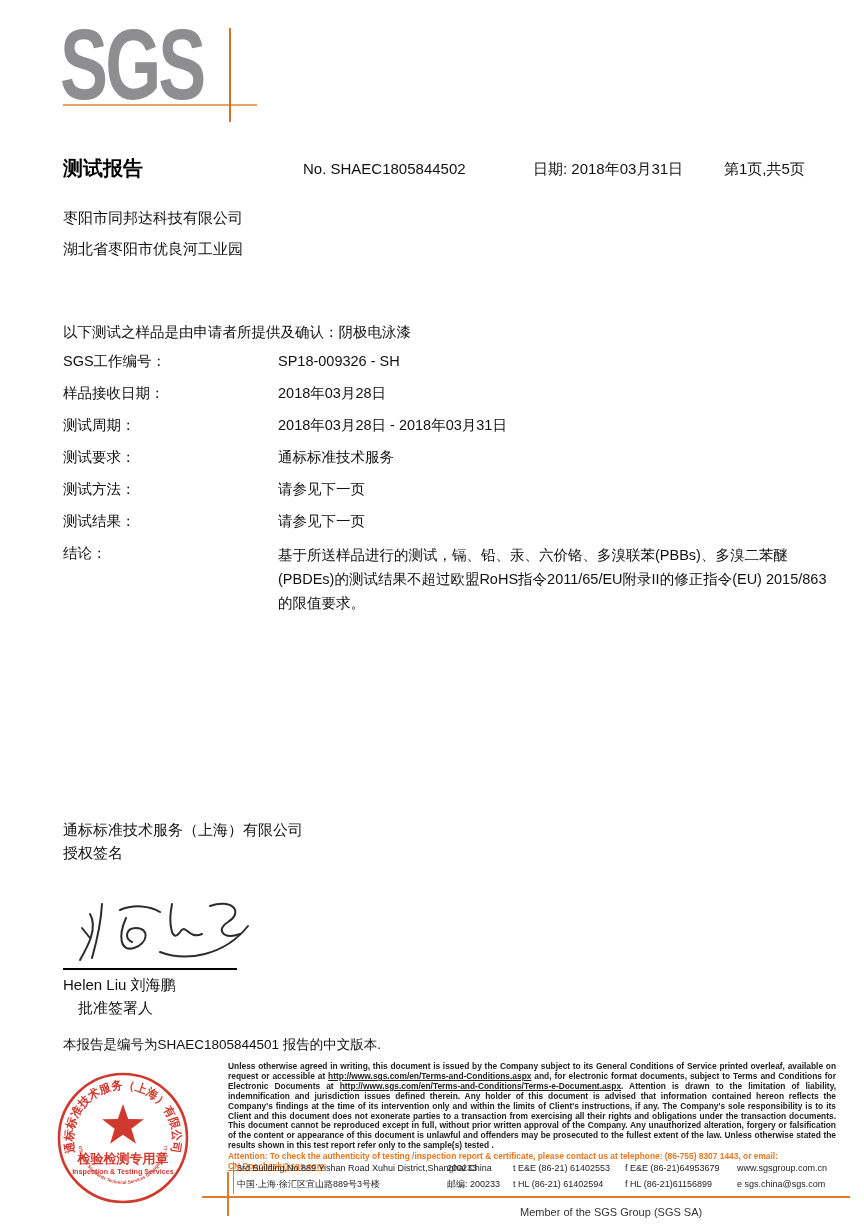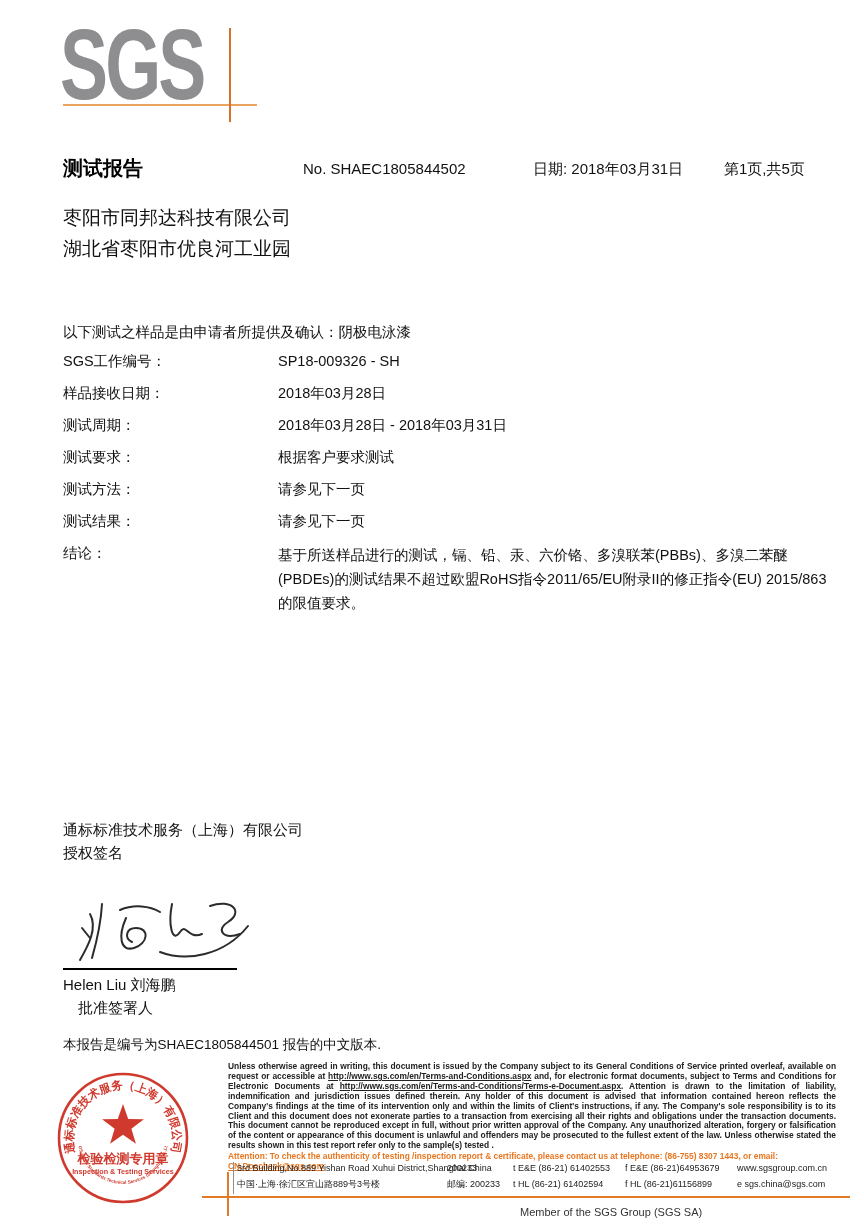--- a/index.html
+++ b/index.html
@@ -17,21 +17,21 @@
   .logo-hline { position:absolute; left:63px; top:104px; width:194px; height:2px; background:#e9a260; }
   .logo-vline { position:absolute; left:229px; top:28px; width:2px; height:94px; background:#d2722a; }
 
   
   .doc-title { position:absolute; left:63px; top:155px; font-size:20px; font-weight:bold; color:#000; }
   .doc-no    { position:absolute; left:303px; top:160px; font-size:15px; }
   .doc-date  { position:absolute; left:533px; top:160px; font-size:15px; }
   .doc-pages { position:absolute; left:724px; top:160px; font-size:15px; }
 
   
-  .applicant { position:absolute; left:63px; top:202px; font-size:19px; line-height:31px; }
+  .applicant { position:absolute; left:63px; top:202px; font-size:15px; line-height:31px; }
 
   
   .statement { position:absolute; left:63px; top:323px; font-size:14.5px; }
   .info-table { position:absolute; left:63px; top:351px; width:775px; }
   .info-row { display:flex; margin-bottom:11px; font-size:14.5px; line-height:21px; }
   .info-label { width:215px; flex:0 0 215px; }
   .info-value { width:557px; }
   .info-row.conclusion .info-value { line-height:24px; }
 
   
@@ -96,21 +96,21 @@
     <div class="info-row">
       <div class="info-label">样品接收日期：</div>
       <div class="info-value">2018年03月28日</div>
     </div>
     <div class="info-row">
       <div class="info-label">测试周期：</div>
       <div class="info-value">2018年03月28日 - 2018年03月31日</div>
     </div>
     <div class="info-row">
       <div class="info-label">测试要求：</div>
-      <div class="info-value">根据客户要求测试</div>
+      <div class="info-value">通标标准技术服务</div>
     </div>
     <div class="info-row">
       <div class="info-label">测试方法：</div>
       <div class="info-value">请参见下一页</div>
     </div>
     <div class="info-row">
       <div class="info-label">测试结果：</div>
       <div class="info-value">请参见下一页</div>
     </div>
     <div class="info-row conclusion">

